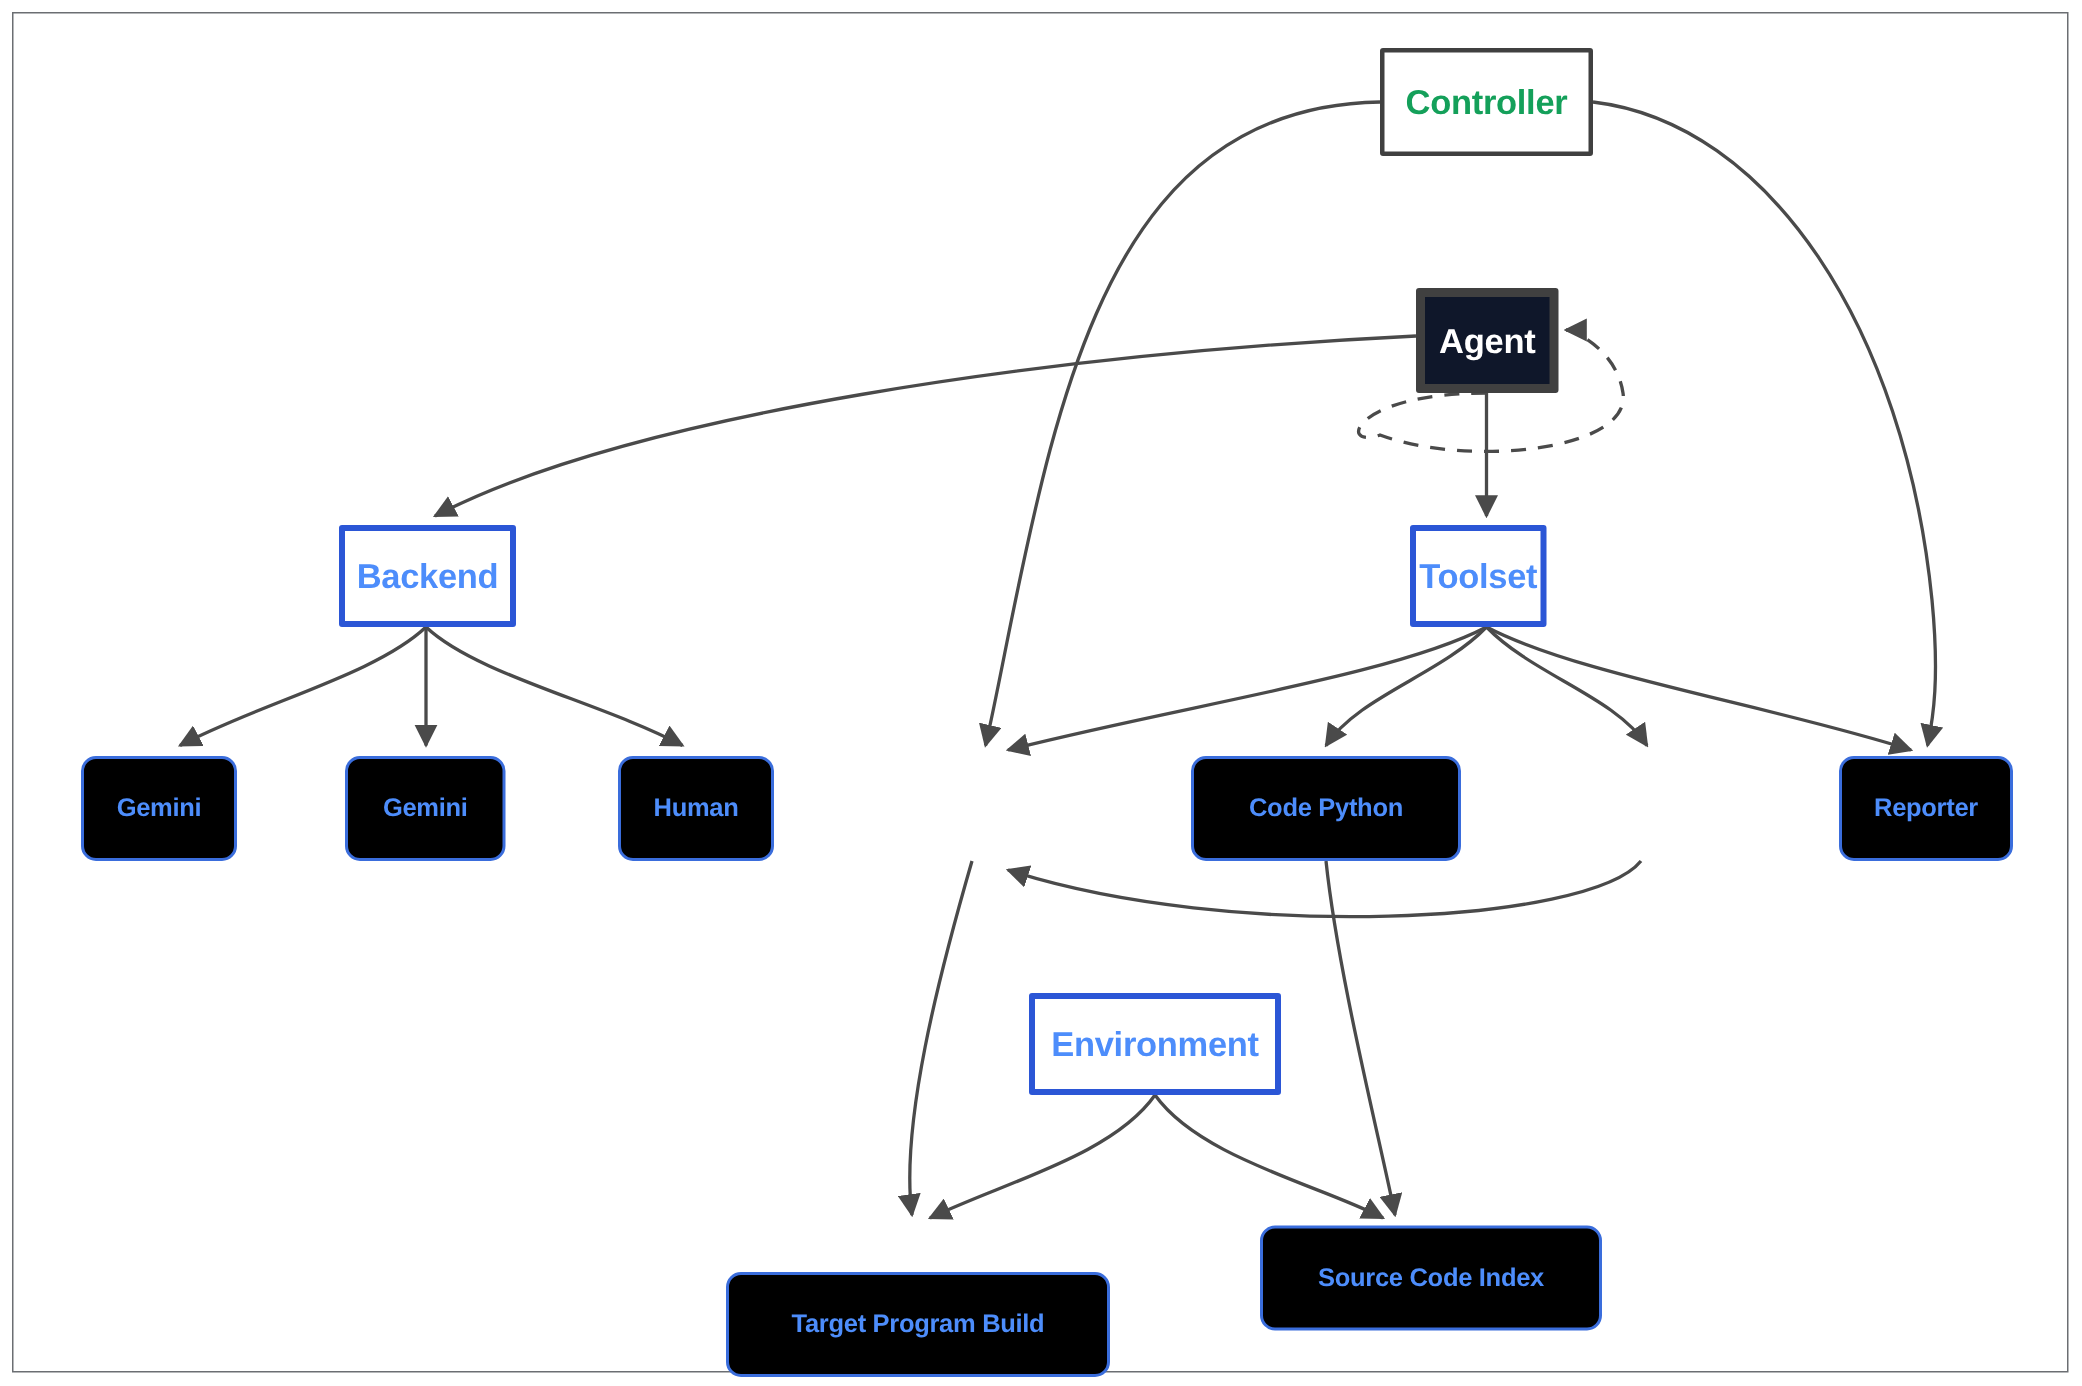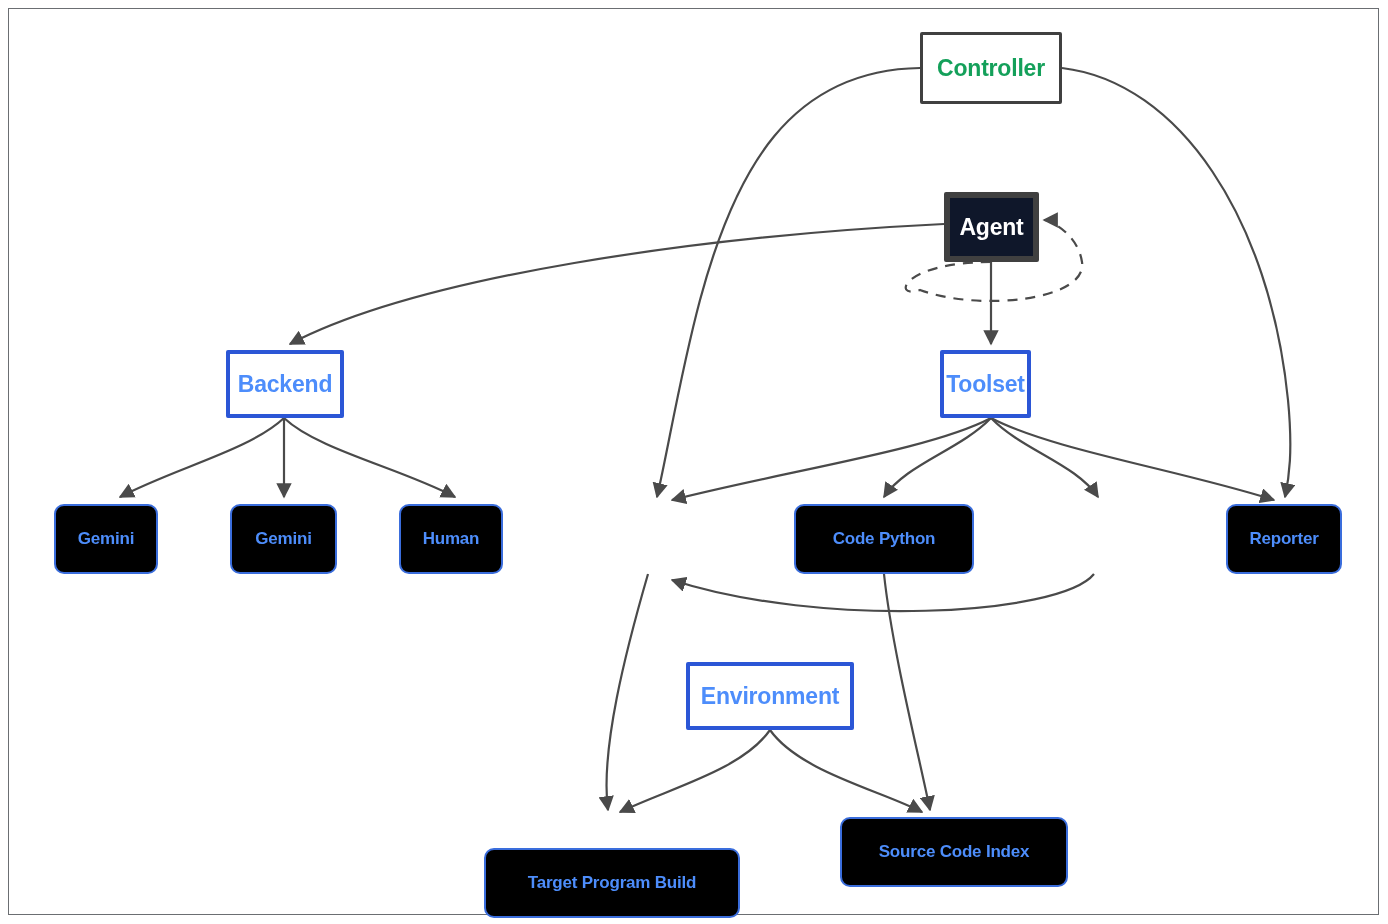--- a/index.html
+++ b/index.html
@@ -154,21 +154,21 @@
   </div>
 
   <div class="node n-leaf" style="left:54px; top:504px; width:104px; height:70px;">
     <span>Gemini</span>
   </div>
 
   <div class="node n-leaf" style="left:230px; top:504px; width:107px; height:70px;">
     <span>Gemini</span>
   </div>
 
-  <div class="node n-leaf" style="left:399px; top:504px; width:104px; height:70px;justify-content:center;">
+  <div class="node n-leaf" style="left:412px; top:504px; width:104px; height:70px;justify-content:center;">
     <span>Human</span>
   </div>
 
 
   <div class="node n-leaf" style="left:794px; top:504px; width:180px; height:70px;">
     <span>Code Python</span>
   </div>
 
 
   <div class="node n-leaf" style="left:1226px; top:504px; width:116px; height:70px;">

